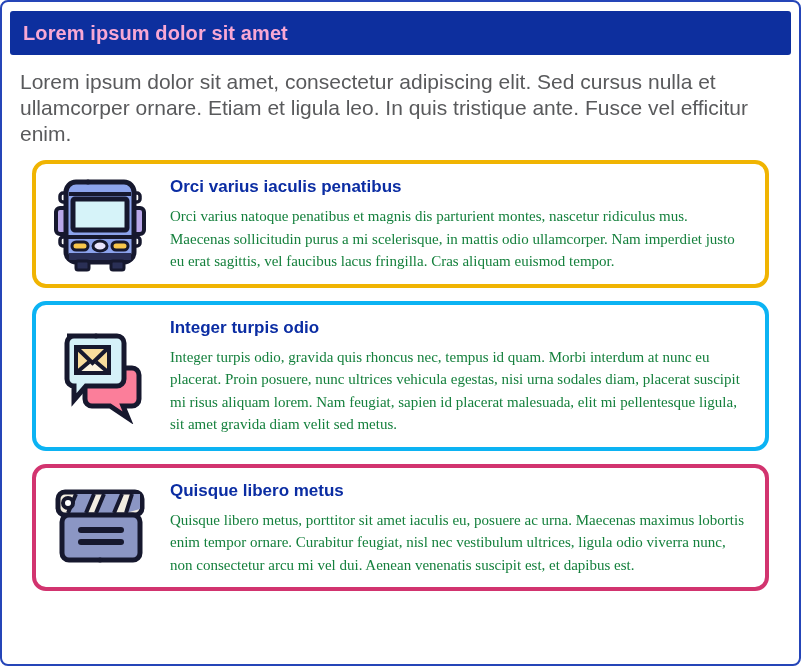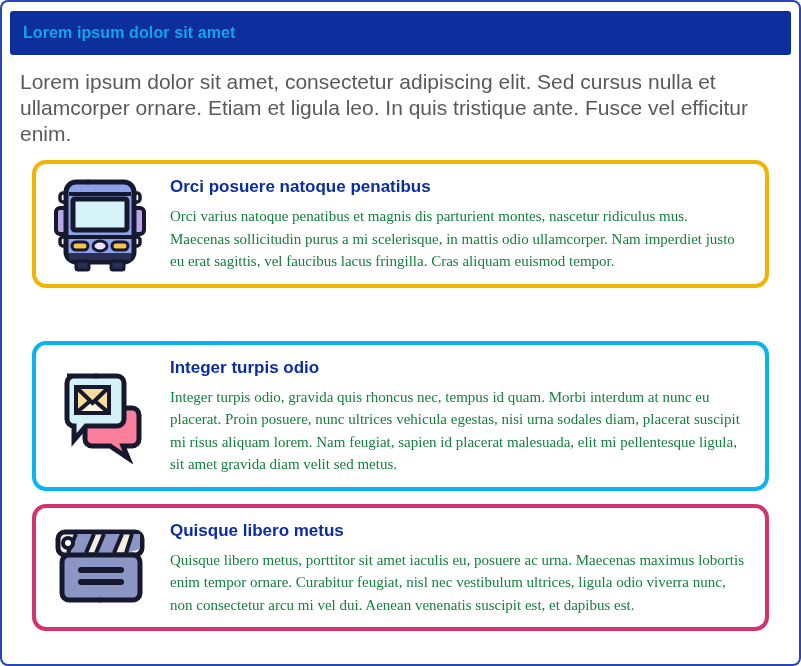--- a/index.html
+++ b/index.html
@@ -14,21 +14,21 @@
   }
   .header{
     margin:9px 8px 0 8px;
     height:44px;
     background:#0d2f9e;
     border-radius:3px;
     display:flex;align-items:center;
     padding-left:13px;
   }
   .header-title{
-    color:#0ea5e9;font-size:16px;font-weight:bold;letter-spacing:.1px;
+    color:#f9a8d4;font-size:20px;font-weight:bold;letter-spacing:.1px;
   }
   .intro{
     margin:14px 20px 0 18px;
     color:#595a5c;
     font-size:21px;line-height:26px;
   }
   .cards{
     margin:13px 30px 0 30px;
     display:flex;flex-direction:column;gap:13px;
   }
@@ -93,26 +93,26 @@
 
           <rect x="17" y="77" width="62" height="7" fill="#2a2f55"></rect>
 
           <rect x="24" y="85" width="13" height="9" rx="2" fill="#2a2f55" stroke="#16182e" stroke-width="3"></rect>
           <rect x="59" y="85" width="13" height="9" rx="2" fill="#2a2f55" stroke="#16182e" stroke-width="3"></rect>
 
           <circle cx="36" cy="6" r="2.5" fill="#16182e"></circle>
         </svg>
       </div>
       <div class="card-content">
-        <div class="card-title">Orci posuere natoque penatibus</div>
+        <div class="card-title">Orci varius iaculis penatibus</div>
         <div class="card-body">Orci varius natoque penatibus et magnis dis parturient montes, nascetur ridiculus mus. Maecenas sollicitudin purus a mi scelerisque, in mattis odio ullamcorper. Nam imperdiet justo eu erat sagittis, vel faucibus lacus fringilla. Cras aliquam euismod tempor.</div>
       </div>
     </div>
 
-    <div class="card" style="border-color: rgb(12, 179, 243); margin-top: 40px;">
+    <div class="card" style="border-color: rgb(12, 179, 243);">
       <div class="card-icon">
         <svg width="96" height="96" viewBox="0 0 96 96" aria-hidden="true">
 
           <path d="M40 40 h40 a7 7 0 0 1 7 7 v24 a7 7 0 0 1 -7 7 h-9 l5 12 -18 -12 h-18 a7 7 0 0 1 -7 -7 v-24 a7 7 0 0 1 7 -7 z" fill="#fb7e9a" stroke="#16182e" stroke-width="5"></path>
 
           <path d="M15 8 h50 a7 7 0 0 1 7 7 v36 a7 7 0 0 1 -7 7 h-31 l-12 14 v-14 a7 7 0 0 1 -7 -7 v-36 a7 7 0 0 1 7 -7 z" fill="#d5f1f8" stroke="#16182e" stroke-width="5"></path>
 
           <rect x="24" y="19" width="33" height="26" fill="#f8dc9c" stroke="#16182e" stroke-width="4"></rect>
           <polygon points="27,43 40.5,32 54,43" fill="#fdf4df"></polygon>
           <path d="M24 19 L40.5 35 L57 19" fill="none" stroke="#16182e" stroke-width="4"></path>

